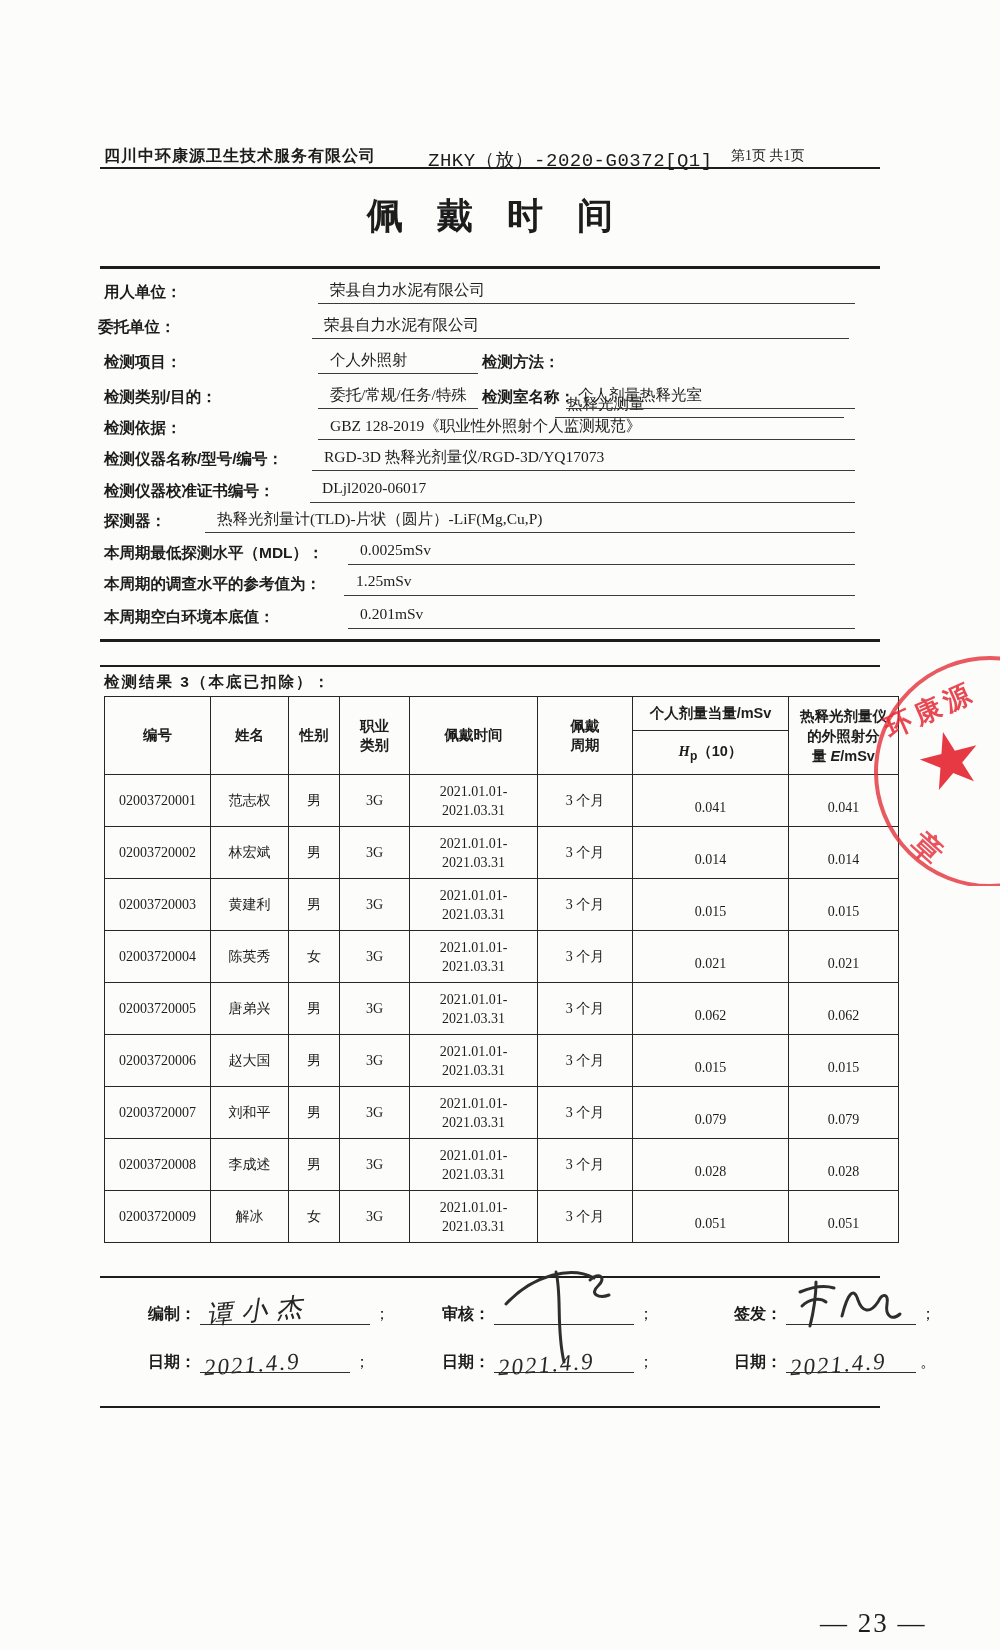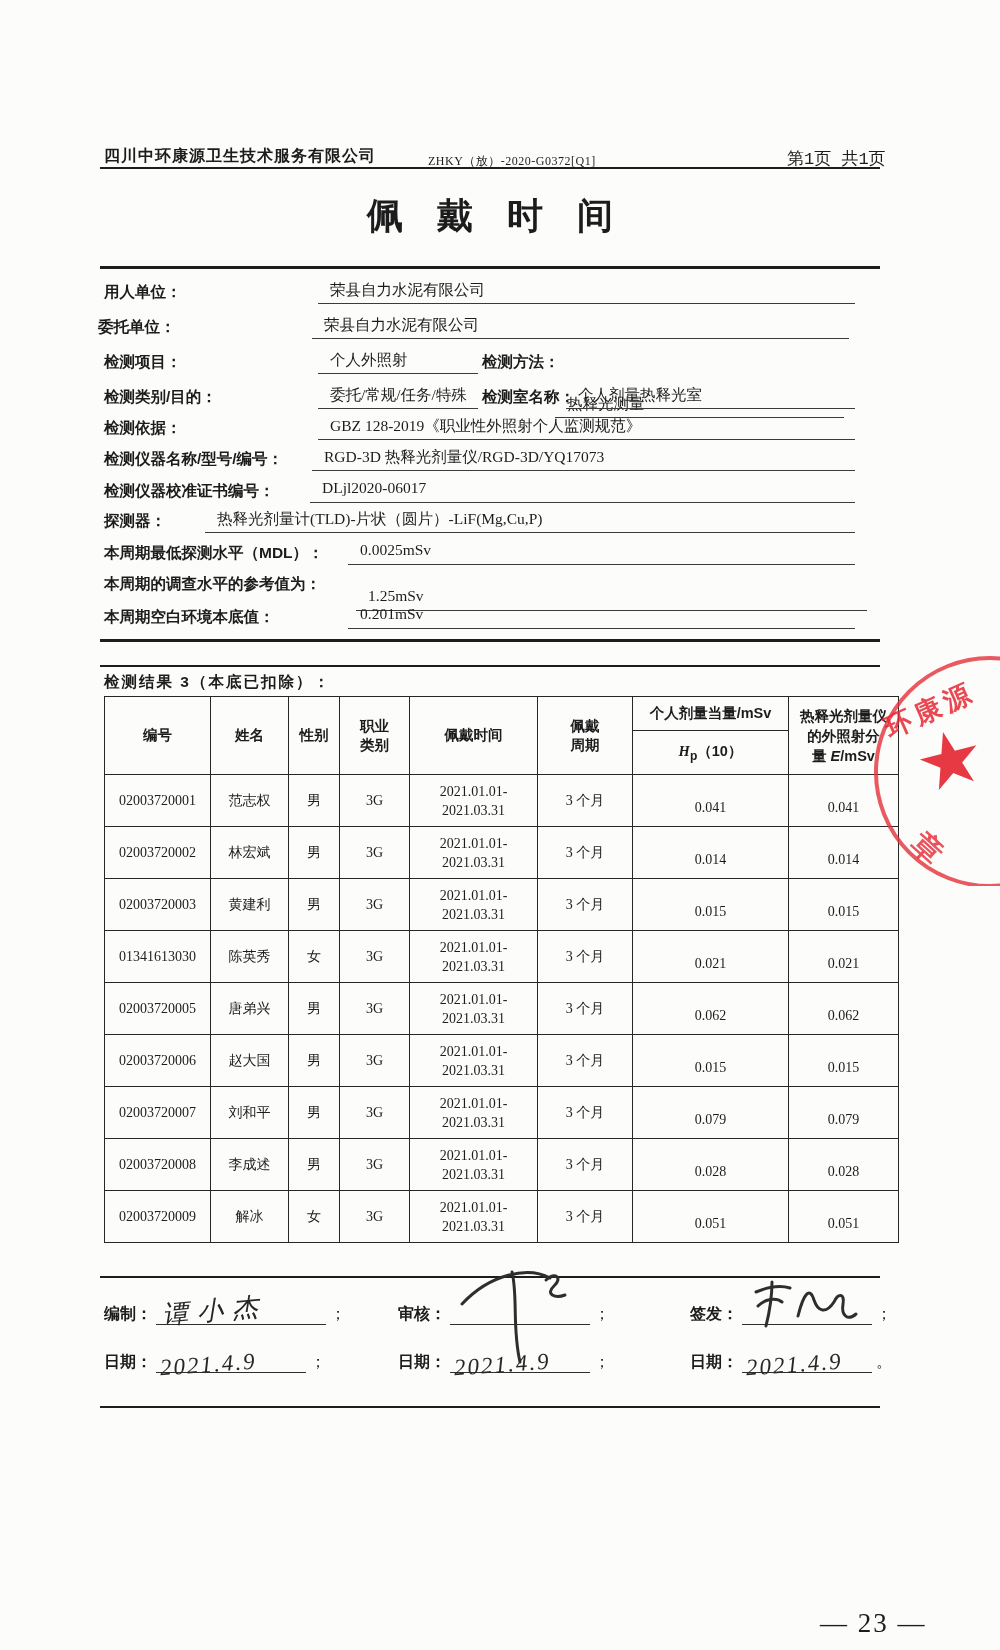--- a/index.html
+++ b/index.html
@@ -7,22 +7,22 @@
     width:1000px;height:1650px;position:relative;
     background:#fcfcfb;
     font-family:"Liberation Serif","DejaVu Serif",serif;
     color:#1c1c1c;overflow:hidden;
   }
   .abs{position:absolute;}
   .sans{font-family:"Liberation Sans","DejaVu Sans",sans-serif;}
   .rule{position:absolute;background:#1d1d1d;}
   
   .hd-company{left:104px;top:146px;font-size:16px;font-weight:bold;letter-spacing:1px;}
-  .hd-no{left:428px;top:153px;font-size:12px;letter-spacing:.5px;}
-  .hd-page{left:787px;top:147px;font-size:17px;font-family:Liberation Mono, monospace;}
+  .hd-no{left:428px;top:147px;font-size:19px;letter-spacing:.5px;font-family:Liberation Mono, monospace;}
+  .hd-page{left:731px;top:147px;font-size:14px;}
   .title{left:100px;top:192px;width:780px;text-align:center;font-size:36px;font-weight:bold;
          letter-spacing:34px;text-indent:34px;}
   
   .frow{position:absolute;height:26px;white-space:nowrap;}
   .flabel{font-family:"Liberation Sans","DejaVu Sans",sans-serif;font-weight:bold;font-size:15.5px;}
   .fval{position:absolute;border-bottom:1.6px solid #3b3b3b;height:24px;font-size:15.5px;
         padding-left:12px;box-sizing:border-box;}
   
   .res-heading{left:104px;top:672px;font-size:15.5px;font-weight:bold;letter-spacing:2px;}
   table.res{position:absolute;left:104px;top:696px;border-collapse:collapse;table-layout:fixed;
@@ -32,21 +32,21 @@
   table.res th{font-family:"Liberation Sans","DejaVu Sans",sans-serif;font-size:14.5px;font-weight:bold;}
   table.res td{font-size:14px;}
   tr.data-row{height:52px;}
   td.c-dose span{position:relative;top:7px;}
   .two-line div{line-height:19px;}
   .hp-head{font-size:15px;}
   .hp-head i{font-family:"Liberation Serif",serif;font-weight:bold;}
   .eff-head div{line-height:20px;}
   
   .sig-row{position:absolute;white-space:nowrap;font-size:16px;}
-  .sig-label{font-family:"Liberation Sans","DejaVu Sans",sans-serif;font-weight:bold;font-size:16px;}
+  .sig-label{font-family:"Liberation Sans","DejaVu Sans",sans-serif;font-weight:bold;font-size:16px;margin-left:44px;}
   .sig-line{display:inline-block;border-bottom:1.8px solid #2e2e2e;height:24px;vertical-align:bottom;
             position:relative;}
   .sig-sep{font-size:16px;}
   .hand-name{position:absolute;left:6px;bottom:-4px;font-style:italic;font-size:26px;letter-spacing:9px;
              transform:rotate(-5deg);color:#272727;white-space:nowrap;}
   .hand-date{position:absolute;left:4px;bottom:-6px;font-style:italic;font-size:23px;letter-spacing:2px;
              transform:rotate(-4deg);color:#272727;white-space:nowrap;}
   .sig-svg{position:absolute;overflow:visible;}
   
   .stamp-wrap{position:absolute;left:856px;top:646px;width:144px;height:240px;overflow:hidden;
@@ -110,21 +110,21 @@
 <div class="frow" style="left:104px;top:511px;">
   <span class="flabel">探测器：</span>
   <span class="fval" style="left:101px;top:-2px;width:650px;">热释光剂量计(TLD)-片状（圆片）-LiF(Mg,Cu,P)</span>
 </div>
 <div class="frow" style="left:104px;top:543px;">
   <span class="flabel">本周期最低探测水平（MDL）：</span>
   <span class="fval" style="left:244px;top:-2px;width:507px;">0.0025mSv</span>
 </div>
 <div class="frow" style="left:104px;top:574px;">
   <span class="flabel">本周期的调查水平的参考值为：</span>
-  <span class="fval" style="left:252px;top:-2px;width:511px;margin-top:15px;">1.25mSv</span>
+  <span class="fval" style="left:240px;top:-2px;width:511px;">1.25mSv</span>
 </div>
 <div class="frow" style="left:104px;top:607px;">
   <span class="flabel">本周期空白环境本底值：</span>
   <span class="fval" style="left:244px;top:-2px;width:507px;">0.201mSv</span>
 </div>
 
 <div class="rule" style="left:100px;top:639px;width:780px;height:3px;"></div>
 <div class="rule" style="left:100px;top:665px;width:780px;height:1.5px;"></div>
 
 <div class="abs res-heading sans">检测结果 3（本底已扣除）：</div>
@@ -205,21 +205,21 @@
         <td class="two-line">
           <div>2021.01.01-</div>
           <div>2021.03.31</div>
         </td>
         <td>3 个月</td>
         <td class="c-dose"><span>0.015</span></td>
         <td class="c-dose"><span>0.015</span></td>
       </tr>
 
       <tr class="data-row">
-        <td>01341613030</td>
+        <td>02003720004</td>
         <td>陈英秀</td>
         <td>女</td>
         <td>3G</td>
         <td class="two-line">
           <div>2021.01.01-</div>
           <div>2021.03.31</div>
         </td>
         <td>3 个月</td>
         <td class="c-dose"><span>0.021</span></td>
         <td class="c-dose"><span>0.021</span></td>

